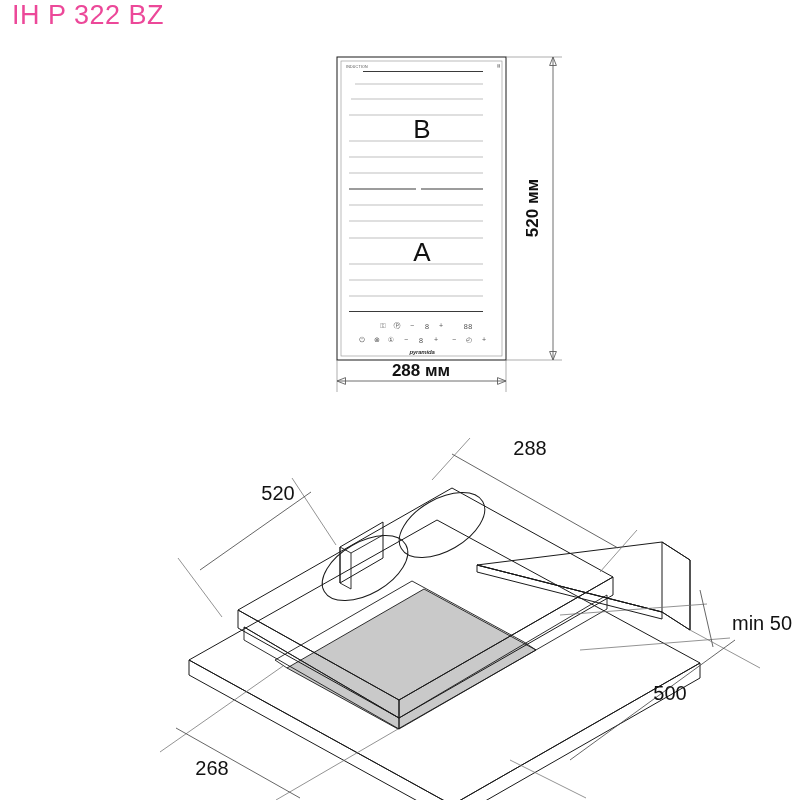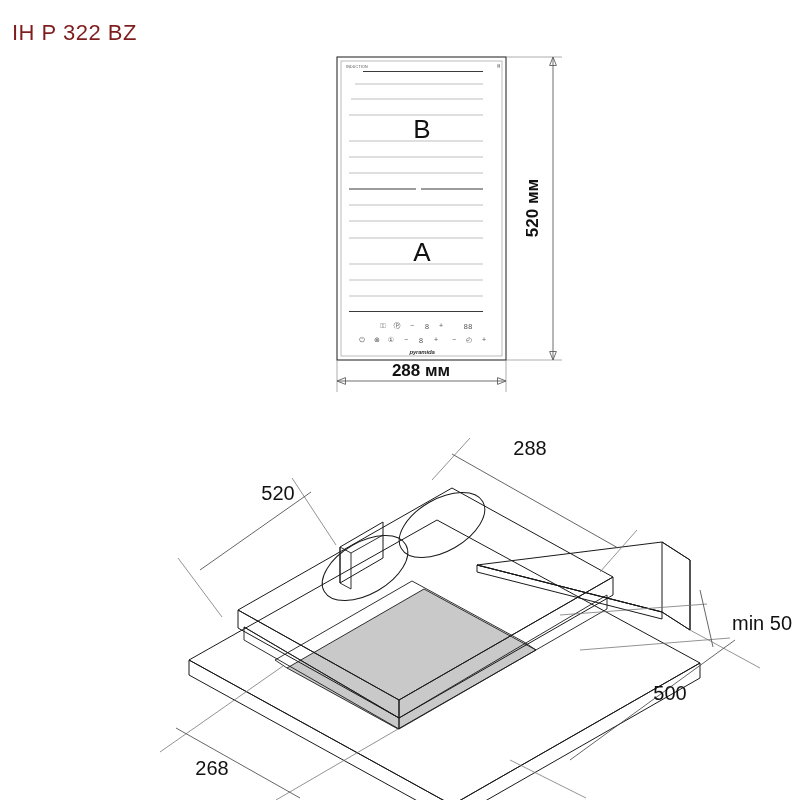--- a/index.html
+++ b/index.html
@@ -10,23 +10,23 @@
   body {
     width: 800px;
     height: 800px;
     position: relative;
     font-family: "Liberation Sans", sans-serif;
     overflow: hidden;
   }
   #page-title {
     position: absolute;
     left: 12px;
-    top: 20px;
-    font-size: 22px;
-    color: #7f1d1d;
+    top: 0;
+    font-size: 27px;
+    color: #ec4899;
     letter-spacing: 0.5px;
     font-weight: 400;
     white-space: nowrap;
   }
   #drawing-root {
     position: absolute;
     left: 0;
     top: 0;
     width: 800px;
     height: 800px;

